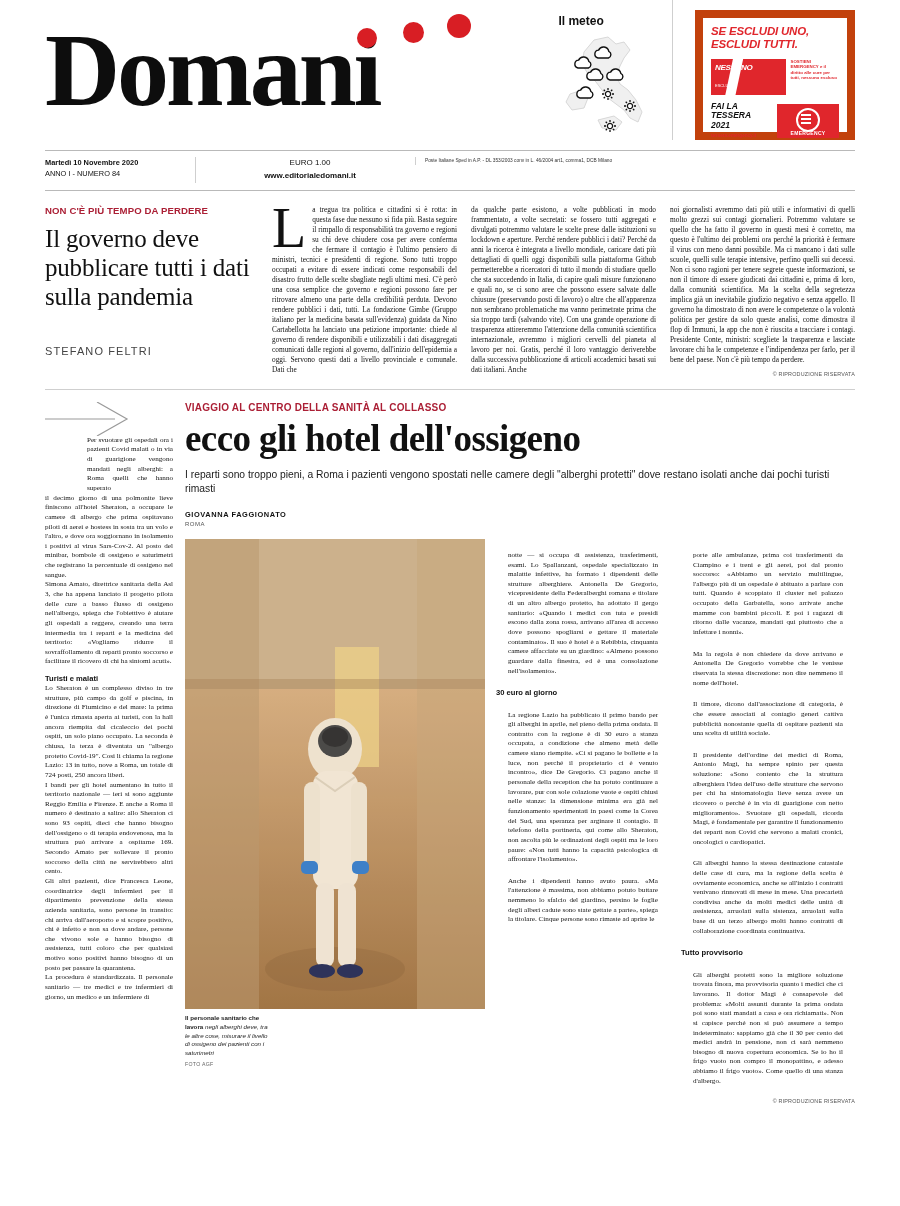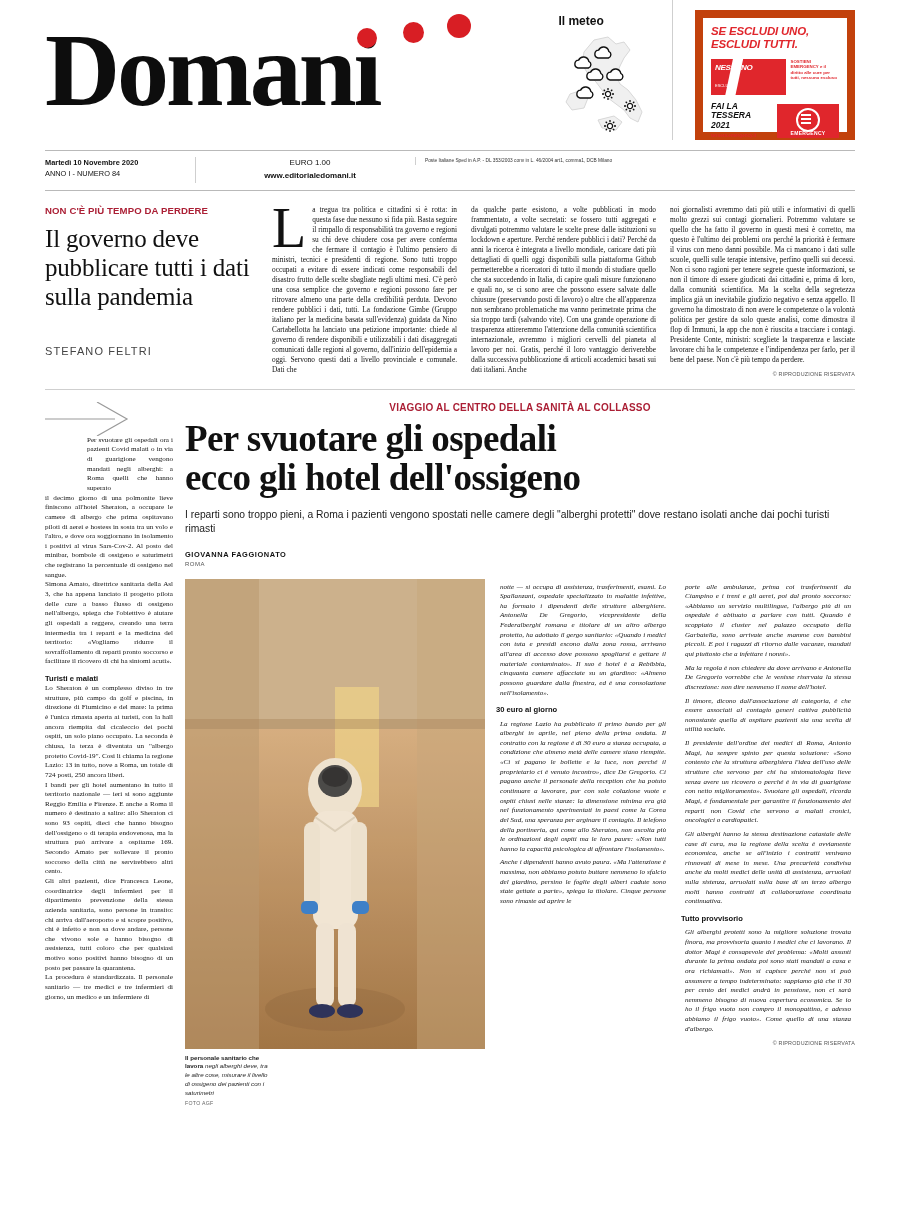--- a/index.html
+++ b/index.html
@@ -86,39 +86,39 @@
 
   
   .feature{display:flex;padding-top:12px;}
   .side{width:140px;padding-right:12px;box-sizing:border-box;}
   .arrowbox{height:34px;position:relative;}
   .side p{margin:0;font-size:7.1px;line-height:1.36;text-align:justify;hyphens:auto;}
   .side .sub{font-family:"Liberation Sans", sans-serif;font-weight:700;font-size:7.6px;margin:7px 0 1px 0;}
   .side .lead-pad{padding-left:42px;}
 
   .main{flex:1;}
-  .kicker2{font-family:"Liberation Sans", sans-serif;font-weight:700;font-size:10px;color:#ab1f35;letter-spacing:.2px;text-align:center;}
+  .kicker2{font-family:"Liberation Sans", sans-serif;font-weight:700;font-size:10px;color:#ab1f35;letter-spacing:.2px;}
   .headline{font-size:37px;line-height:1.07;font-weight:700;margin-top:6px;letter-spacing:-.6px;color:#111;}
   .standfirst{font-family:"Liberation Sans", sans-serif;font-size:10.3px;line-height:1.34;color:#1a1a1a;margin-top:10px;font-weight:400;}
   .author{font-family:"Liberation Sans", sans-serif;font-size:7.4px;font-weight:700;letter-spacing:.6px;margin-top:14px;}
   .authorcity{font-family:"Liberation Sans", sans-serif;font-size:6px;letter-spacing:.5px;color:#555;margin-top:2px;}
 
   .body-grid{display:flex;margin-top:12px;gap:11px;}
   .photo-col{width:300px;}
   .photo{
     width:300px;height:470px;position:relative;overflow:hidden;
     background:linear-gradient(180deg,#c8a276 0%,#caa476 40%,#b98f5f 70%,#a87f53 100%);
   }
   .cap{font-family:"Liberation Sans", sans-serif;font-size:6.2px;line-height:1.42;margin-top:5px;color:#222;width:86px;}
   .cap b{font-weight:700;}
   .cap i{font-style:italic;}
   .capcredit{font-family:"Liberation Sans", sans-serif;font-size:5.2px;color:#666;margin-top:3px;letter-spacing:.3px;}
 
   .txtcol{flex:1;font-size:7.1px;line-height:1.36;text-align:justify;hyphens:auto;}
-  .txtcol p{margin:4px;font-style:italic;}
+  .txtcol p{margin:12px;}
   .txtcol .sub{font-family:"Liberation Sans", sans-serif;font-weight:700;font-size:7.6px;margin:7px 0 1px 0;}
 
   .photo-caption-wrap{display:flex;gap:6px;margin-top:0;}
   .photo-left-cap{width:88px;}
   .hairline{border-top:1px solid #cfcfcf;margin:10px 0 0 0;}
 </style>
 </head>
 <body>
 
 <div class="page">
@@ -243,21 +243,20 @@
       <div class="sub">Turisti e malati</div>
       <p>Lo Sheraton è un complesso diviso in tre strutture, più campo da golf e piscina, in direzione di Fiumicino e del mare: la prima è l'unica rimasta aperta ai turisti, con la hall ancora riempita dal cicaleccio dei pochi ospiti, un solo piano occupato. La seconda è chiusa, la terza è diventata un "albergo protetto Covid-19". Così li chiama la regione Lazio: 13 in tutto, nove a Roma, un totale di 724 posti, 250 ancora liberi.</p>
       <p>I bandi per gli hotel aumentano in tutto il territorio nazionale — ieri si sono aggiunte Reggio Emilia e Firenze. E anche a Roma il numero è destinato a salire: allo Sheraton ci sono 93 ospiti, dieci che hanno bisogno dell'ossigeno o di terapia endovenosa, ma la struttura può arrivare a ospitarne 169. Secondo Amato per sollevare il pronto soccorso della città ne servirebbero altri cento.</p>
       <p>Gli altri pazienti, dice Francesca Leone, coordinatrice degli infermieri per il dipartimento prevenzione della stessa azienda sanitaria, sono persone in transito: chi arriva dall'aeroporto e si scopre positivo, chi è infetto e non sa dove andare, persone che vivono sole e hanno bisogno di assistenza, tutti coloro che per qualsiasi motivo sono positivi hanno bisogno di un posto per passare la quarantena.</p>
       <p>La procedura è standardizzata. Il personale sanitario — tre medici e tre infermieri di giorno, un medico e un infermiere di</p>
     </div>
 
     <div class="main">
       <div class="kicker2">VIAGGIO AL CENTRO DELLA SANITÀ AL COLLASSO</div>
       <div class="headline">
-        <div>Per svuotare gli ospedali</div>
         <div>ecco gli hotel dell'ossigeno</div>
       </div>
       <div class="standfirst">I reparti sono troppo pieni, a Roma i pazienti vengono spostati nelle camere degli "alberghi protetti" dove restano isolati anche dai pochi turisti rimasti</div>
       <div class="author">GIOVANNA FAGGIONATO</div>
       <div class="authorcity">ROMA</div>
 
       <div class="body-grid">
         <div class="photo-col">
           <div class="photo">
             <svg width="300" height="470" viewBox="0 0 300 470">

